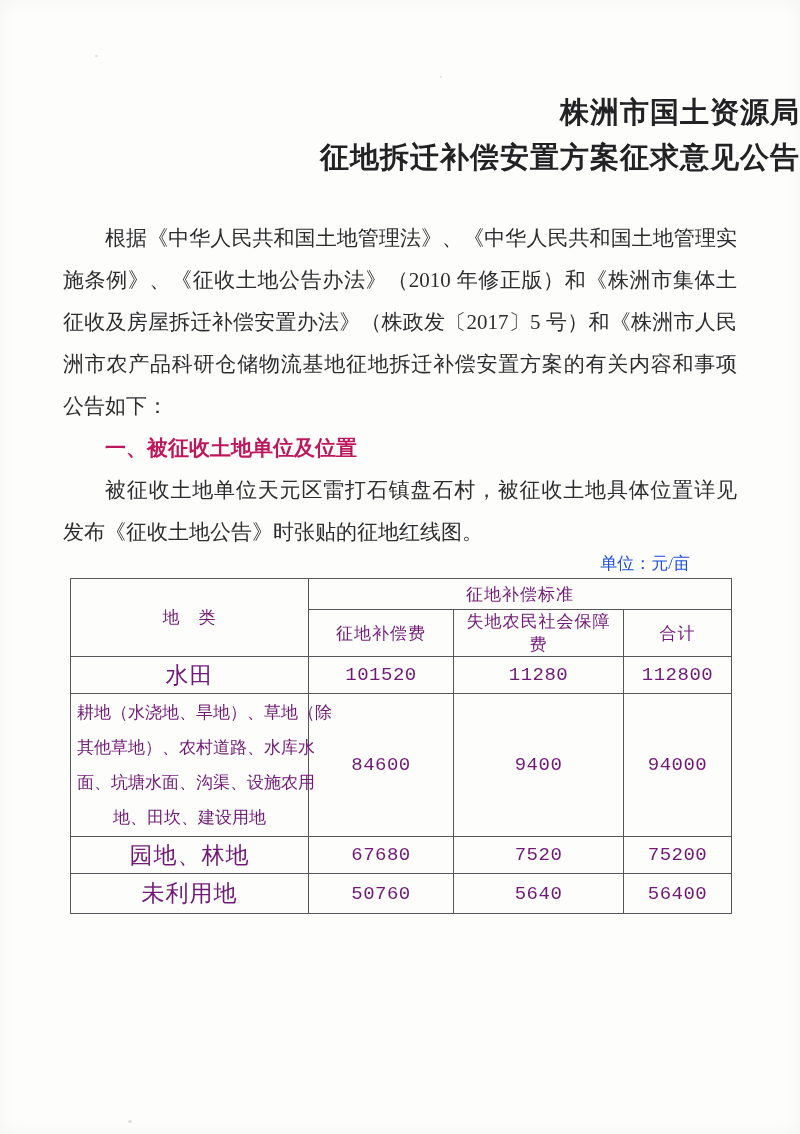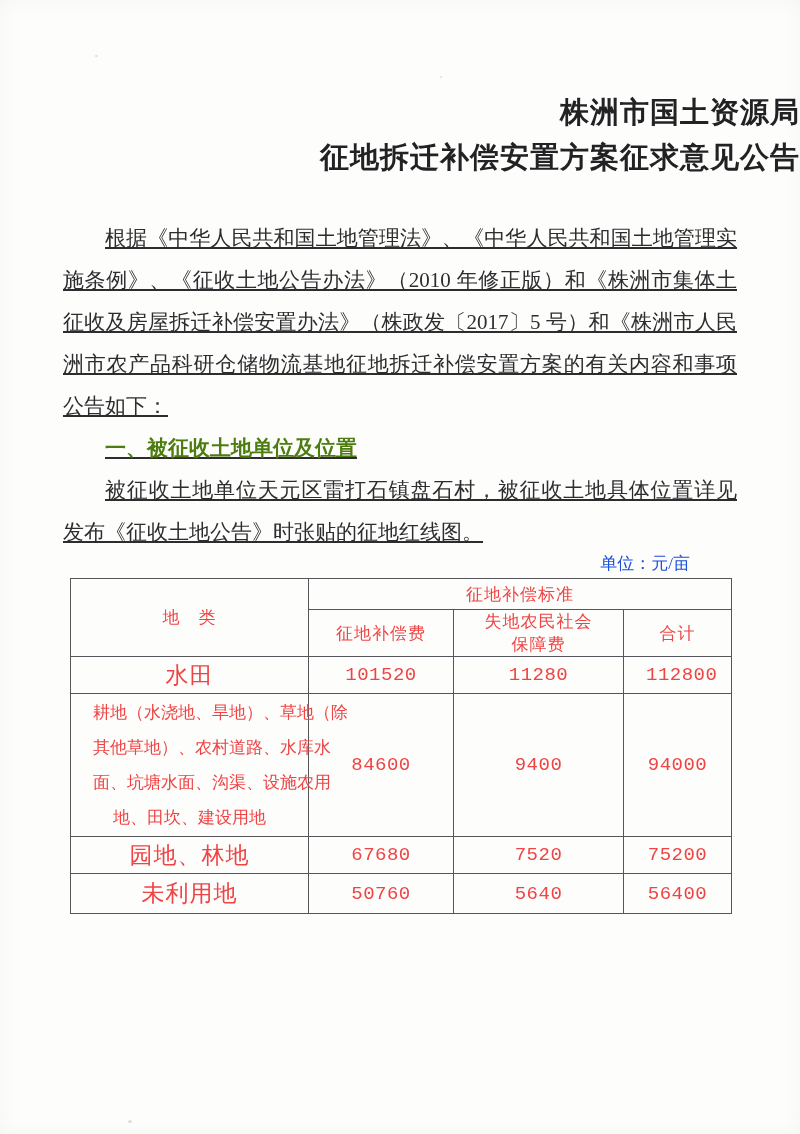--- a/index.html
+++ b/index.html
@@ -22,40 +22,39 @@
   .title-line{
     font-size:29px;
     font-weight:700;
     line-height:45px;
     color:#222224;
     letter-spacing:1px;
   }
   .text-block{
     margin:37px 63px 0 63px;
     font-size:21px;
-    text-decoration:underline;
   }
   .line{
     height:42px;
     line-height:42px;
     white-space:nowrap;
   }
   .just{
     text-align:justify;
     text-align-last:justify;
     white-space:normal;
     overflow:hidden;
   }
   .indent{ text-indent:42px; }
   .heading{
     height:42px;
     line-height:42px;
     padding-left:42px;
     font-weight:700;
-    color:#4d7c0f;
+    color:#be185d;
   }
   .unit-label{
     width:661px;
     margin-left:70px;
     box-sizing:border-box;
     padding-right:41px;
     text-align:right;
     font-size:17px;
     height:25px;
     line-height:22px;
@@ -65,22 +64,22 @@
     margin-left:70px;
     width:661px;
     border-collapse:collapse;
     table-layout:fixed;
   }
   table.comp th, table.comp td{
     border:1px solid #55555a;
     font-weight:400;
     text-align:center;
     vertical-align:middle;
-    padding:0 22px;
-    color:#ef4444;
+    padding:0 6px;
+    color:#701a75;
     margin-left:32px;
   }
   .th-cjk{ font-size:17px; letter-spacing:1px; }
   .num{ font-size:19px; font-family:Liberation Mono, monospace; letter-spacing:0.5px; }
   .cell-lines div{
     line-height:35px;
     font-size:17px;
     text-align:center;
     white-space:nowrap;
   }

